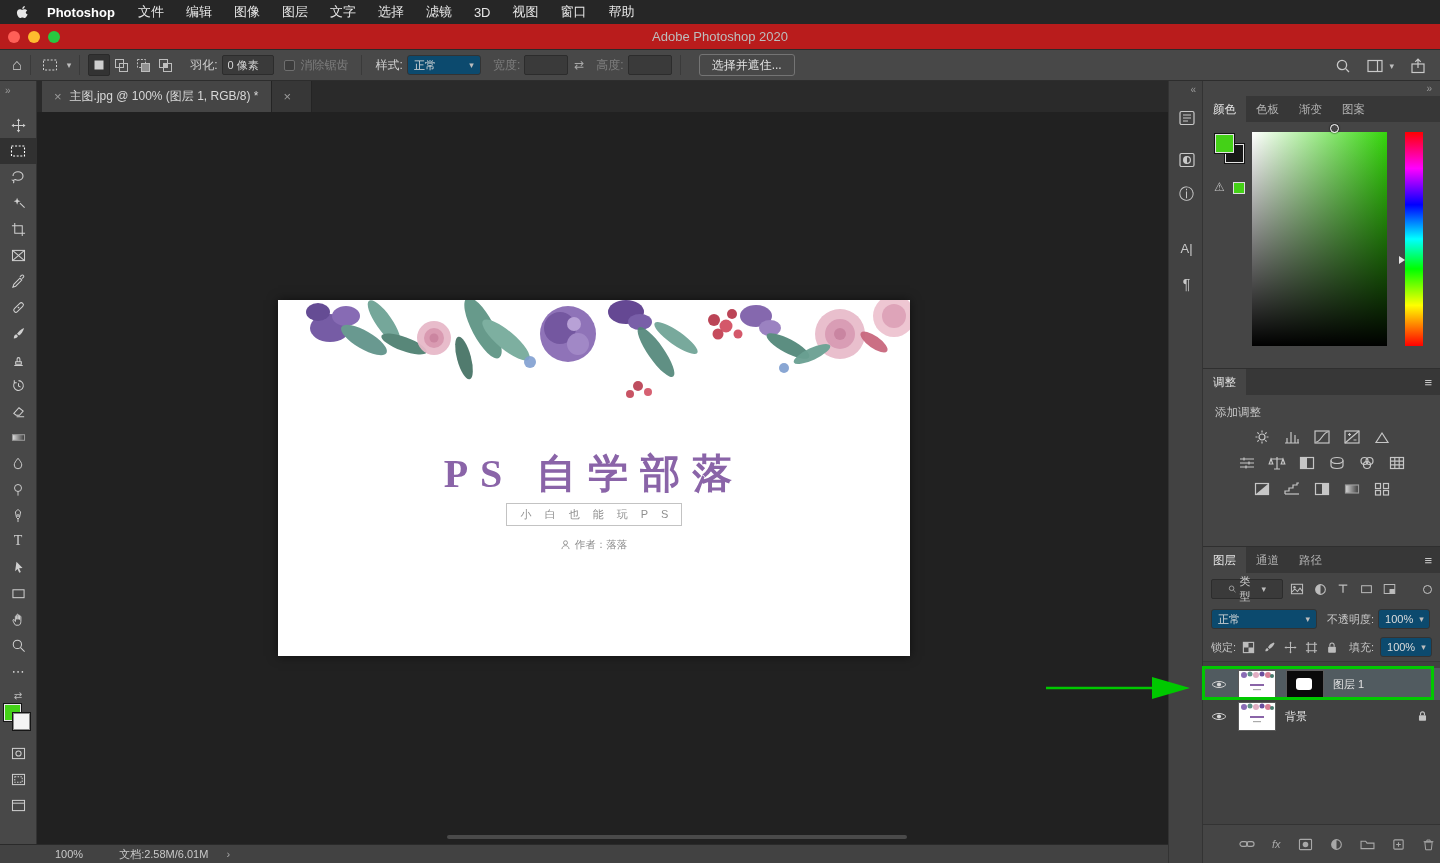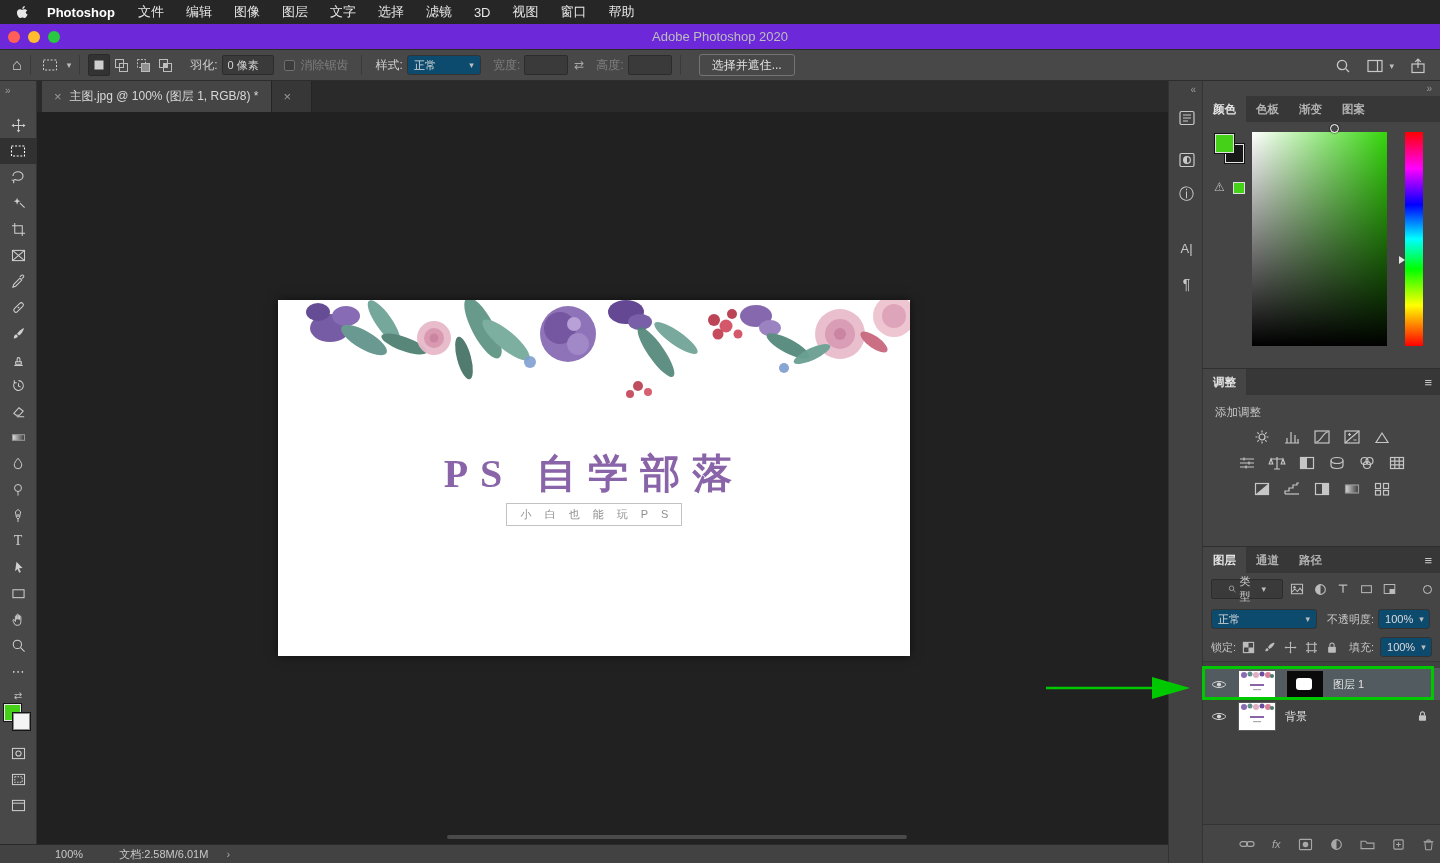--- a/index.html
+++ b/index.html
@@ -7,21 +7,21 @@
   #app{position:relative;width:1440px;height:863px;overflow:hidden;
        font-family:"Liberation Sans","DejaVu Sans",sans-serif;
        color:#d6d6d6;user-select:none;background:#454545;}
   
   #menubar{position:absolute;left:0;top:0;width:1440px;height:24px;background:#262626;
            display:flex;align-items:center;font-size:13px;color:#e6e6e6;}
   #menubar .apple{margin-left:16px;margin-right:6px;display:flex;align-items:center;}
   #menubar .appname{font-weight:bold;color:#fff;padding:0 12px;}
   #menubar .mitem{padding:0 11px;}
   
-  #titlebar{position:absolute;left:0;top:24px;width:1440px;height:26px;background:#6d28d9;
+  #titlebar{position:absolute;left:0;top:24px;width:1440px;height:26px;background:#b91c1c;
             border-bottom:1px solid #2b2b2b;display:flex;align-items:center;}
   .light{width:12px;height:12px;border-radius:50%;margin-left:8px;}
   #titlebar .wtitle{position:absolute;left:0;right:0;text-align:center;font-size:13px;color:#bdbdbd;}
   
   #optionsbar{position:absolute;left:0;top:50px;width:1440px;height:31px;background:#484848;
               border-bottom:1px solid #2d2d2d;display:flex;align-items:center;font-size:12px;color:#cfcfcf;}
   .vdiv{width:1px;height:20px;background:#3a3a3a;margin:0 8px;}
   .optlabel{margin:0 4px 0 6px;color:#cfcfcf;}
   .optlabel.dim{color:#7e7e7e;}
   .optinput{width:52px;height:20px;background:#3a3a3a;border:1px solid #2c2c2c;border-radius:2px;
@@ -77,21 +77,21 @@
   #iconstrip{position:absolute;left:1168px;top:81px;width:35px;height:782px;background:#424242;
              border-left:1px solid #333;border-right:1px solid #333;}
   #iconstrip .collapse{font-size:10px;color:#9a9a9a;text-align:right;padding:3px 6px 0 0;}
   .stripicon{width:35px;height:30px;display:flex;align-items:center;justify-content:center;color:#c9c9c9;}
   .stripicon svg{stroke:#c9c9c9;fill:none;stroke-width:1.2;}
   
   #panels{position:absolute;left:1203px;top:81px;width:237px;height:782px;background:#454545;
           display:flex;flex-direction:column;}
   #panels .collapse{height:15px;font-size:10px;color:#9a9a9a;text-align:right;padding:2px 8px 0 0;}
   .ptabs{background:#373737;display:flex;align-items:center;height:26px;font-size:11.5px;position:relative;}
-  .ptab{padding:0 10px;height:26px;line-height:26px;color:#b2b2b2;font-weight:bold;}
+  .ptab{padding:0 10px;height:26px;line-height:26px;color:#b2b2b2;}
   .ptab.active{background:#454545;color:#e4e4e4;}
   .pmenu{position:absolute;right:8px;color:#c9c9c9;font-size:13px;}
   
   #colorpanel{height:272px;position:relative;}
   #colorpanel .content{position:relative;height:246px;}
   #cp-fg{position:absolute;left:12px;top:12px;width:19px;height:19px;background:#44d117;border:1px solid #e2e2e2;outline:1px solid #141414;z-index:2;}
   #cp-bg{position:absolute;left:22px;top:22px;width:19px;height:19px;background:#181818;border:1px solid #e2e2e2;outline:1px solid #141414;z-index:1;}
   #cp-warn{position:absolute;left:11px;top:58px;font-size:12px;color:#c2c2c2;}
   #cp-chip{position:absolute;left:30px;top:60px;width:12px;height:12px;background:#44d117;border:1px solid #dedede;}
   #satfield{position:absolute;left:49px;top:10px;width:135px;height:214px;
@@ -474,20 +474,27 @@
         <g opacity="0.95">
           <circle cx="616" cy="16" r="21" fill="#eec3d0"></circle>
           <circle cx="616" cy="16" r="12" fill="#dda0b6"></circle>
           <ellipse cx="596" cy="42" rx="16" ry="6" fill="#c9687e" transform="rotate(35 596 42)"></ellipse>
         </g>
       </svg>
       <div id="doc-subwrap">
         <span id="doc-subtitle">小 白 也 能 玩 P S</span>
       </div>
       <div id="doc-title">PS 自学部落</div>
+      <div id="doc-author">
+        <svg width="9" height="10" viewBox="0 0 10 11">
+            <circle cx="5" cy="3" r="2.2" fill="none" stroke="#8f8f8f"></circle>
+            <path d="M1 10c.5-2.6 2-3.8 4-3.8S8.5 7.4 9 10" fill="none" stroke="#8f8f8f"></path>
+          </svg>
+        <span>作者：落落</span>
+      </div>
     </div>
     <div id="hscroll"></div>
   </div>
 
   <div id="statusbar">
     <span class="zoom">100%</span>
     <span class="docinfo">文档:2.58M/6.01M</span>
     <span class="chev">›</span>
   </div>
 

